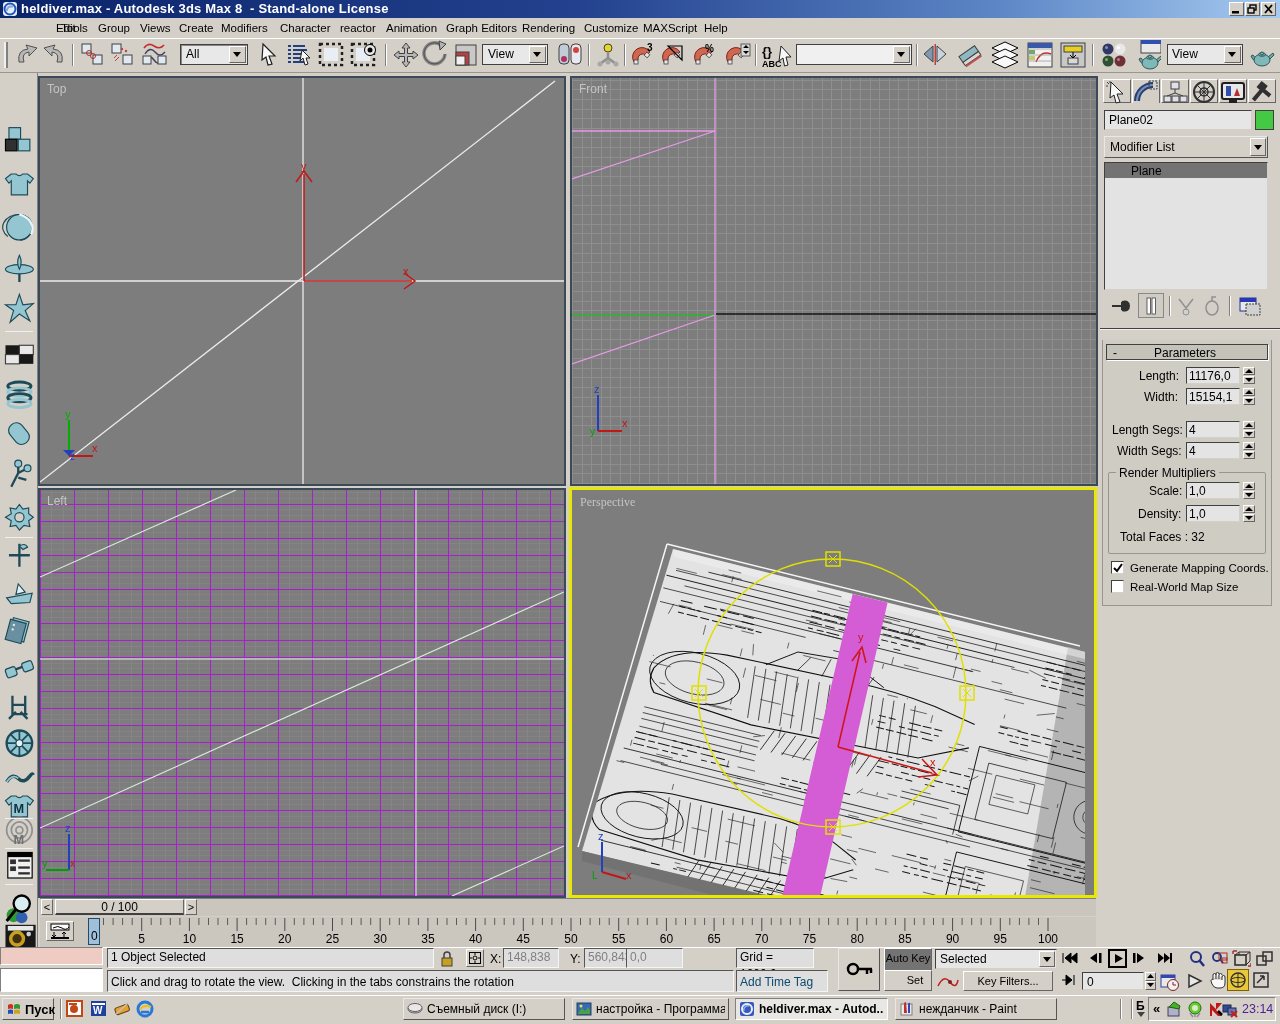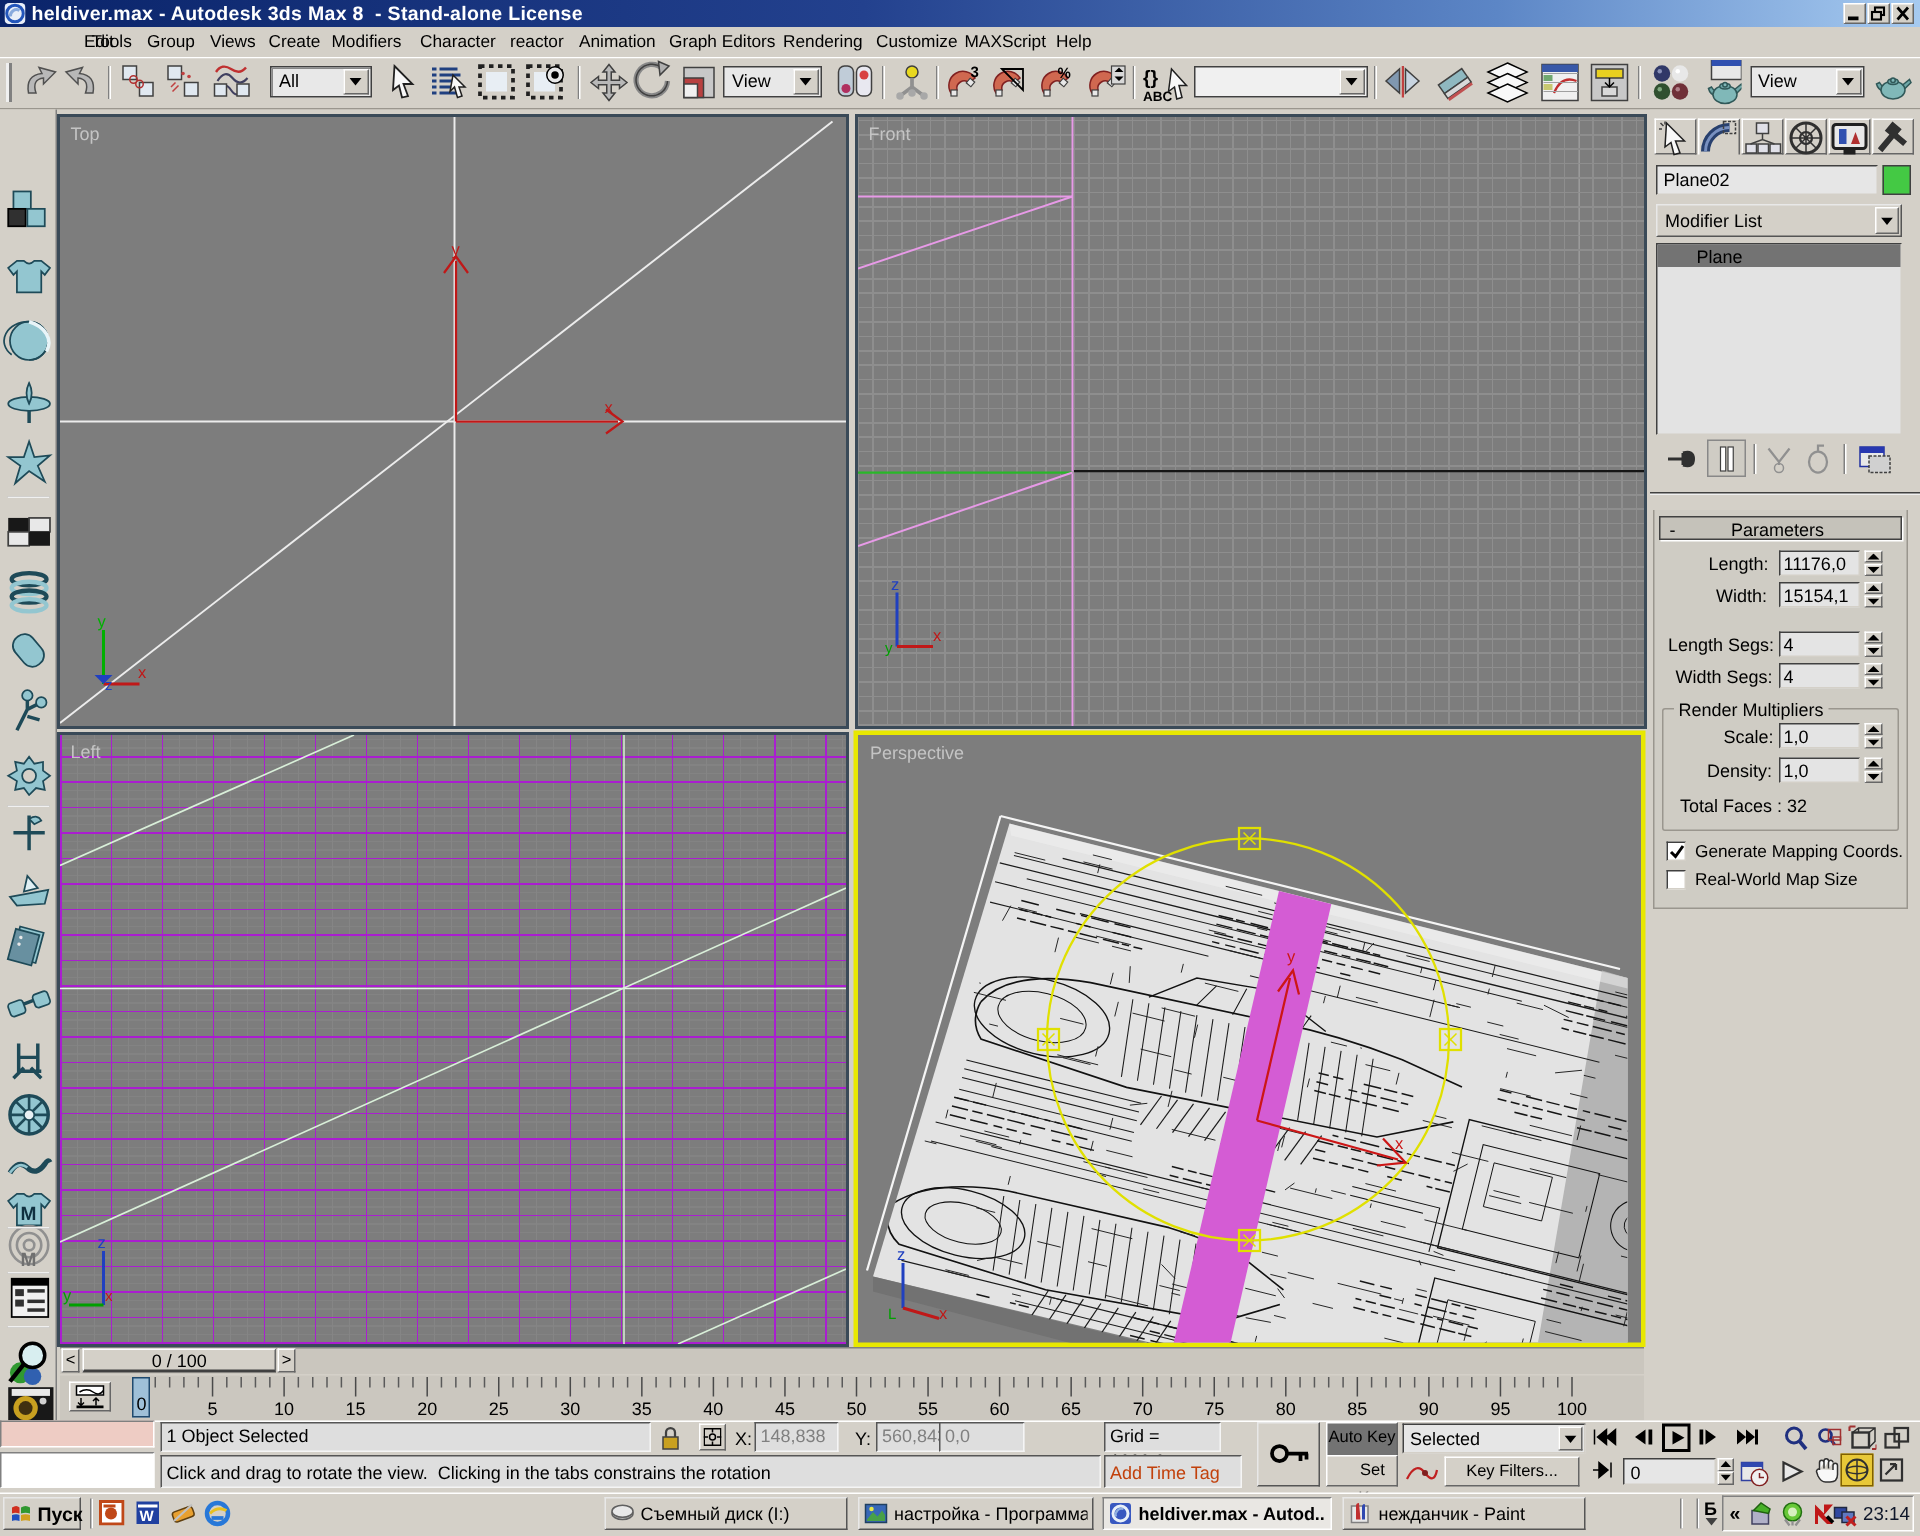--- a/index.html
+++ b/index.html
@@ -1354,21 +1354,21 @@
       <text x="288" y="152" font-size="11" fill="#cc1616">y</text>
       <path d="M268 258 L362 284 M352 270 L367 286 L348 288" stroke="#cc1616" stroke-width="1.5" fill="none"></path>
       <text x="360" y="277" font-size="11" fill="#cc1616">x</text>
       <path d="M32 383 L32 353" stroke="#2040c0" stroke-width="2"></path>
       <text x="28" y="351" font-size="11" fill="#2040c0">z</text>
       <path d="M32 383 L56 390" stroke="#c01818" stroke-width="2"></path>
       <text x="56" y="390" font-size="11" fill="#c01818">x</text>
       <text x="22" y="390" font-size="10" fill="#00a000">L</text>
     </g>
   </svg>
-<div class="abs vplabel" style="left:580px;top:495px;">Perspective</div>
+<div class="abs vplabel" style="left:580px;top:495px;font-family:Liberation Serif, serif;">Perspective</div>
 <div class="abs" style="left:1100px;top:73px;width:180px;height:874px;background:#d4d0c8;"></div>
 <div class="abs" style="left:1103px;top:79px;width:28px;height:24px;background:#d4d0c8;border-top:1px solid #fff;border-left:1px solid #fff;border-right:1px solid #666;border-bottom:1px solid #666;"></div>
 <svg class="abs" style="left:1103px;top:79px" width="28" height="25">
     <path d="M8 3 L20 15 L14 15 L17 23 L13 24 L11 16 L7 19 Z" fill="#f8f8f8" stroke="#202020"></path>
     <path d="M4 3 l2 2 M3 7 l2 0 M7 2 l0 2" stroke="#404040"></path>
   </svg>
 <div class="abs" style="left:1132px;top:79px;width:28px;height:24px;background:#d4d0c8;border-top:1px solid #fff;border-left:1px solid #fff;border-right:1px solid #666;"></div>
 <svg class="abs" style="left:1132px;top:79px" width="28" height="25">
     <path d="M5 22 A16 16 0 0 1 21 6" fill="none" stroke="#28406e" stroke-width="6"></path>
     <path d="M5 22 A16 16 0 0 1 21 6" fill="none" stroke="#7890c0" stroke-width="2"></path>
@@ -1673,21 +1673,21 @@
     <circle cx="6" cy="6" r="2" fill="none" stroke="#000"></circle>
     <path d="M6 0 V3 M6 9 V12 M0 6 H3 M9 6 H12" stroke="#000"></path>
   </svg>
 <div class="abs t12" style="left:490px;top:952px;">X:</div>
 <div class="abs gfield" style="left:503px;top:948px;width:56px;height:20px;">148,838</div>
 <div class="abs t12" style="left:570px;top:952px;">Y:</div>
 <div class="abs gfield" style="left:584px;top:948px;width:56px;height:20px;">560,843</div>
 <div class="abs t12" style="left:652px;top:952px;">Z:</div>
 <div class="abs gfield" style="left:626px;top:948px;width:57px;height:20px;">0,0</div>
 <div class="abs gfield" style="left:736px;top:948px;width:78px;height:20px;color:#000;">Grid = 1000,0</div>
-<div class="abs gfield" style="left:736px;top:970px;width:92px;height:22px;color:#c2410c;font-size:12px;padding-top:3px;">Add Time Tag</div>
+<div class="abs gfield" style="left:736px;top:970px;width:92px;height:22px;color:#0c4a6e;font-size:12px;padding-top:3px;">Add Time Tag</div>
 <div class="abs gfield" style="left:107px;top:970px;width:627px;height:22px;color:#000;font-size:12px;padding-top:3px;">Click and drag to rotate the view.&nbsp; Clicking in the tabs constrains the rotation</div>
 <div class="abs out2" style="left:838px;top:948px;width:42px;height:43px;background:#d4d0c8;"></div>
 <svg class="abs" style="left:846px;top:960px" width="28" height="18">
     <circle cx="7" cy="9" r="5" fill="none" stroke="#000" stroke-width="2.5"></circle>
     <path d="M12 9 L26 9 M21 9 L21 14 M25 9 L25 13" stroke="#000" stroke-width="2.5"></path>
   </svg>
 <div class="abs out" style="left:884px;top:948px;width:48px;height:30px;background:#737373;font-size:11px;text-align:center;line-height:19px;">Auto Key</div>
 <div class="abs out" style="left:884px;top:970px;width:48px;height:21px;background:#d4d0c8;font-size:11px;text-align:center;line-height:19px;padding-left:14px;">Set Key</div>
 <div class="abs sunk2" style="left:935px;top:949px;width:122px;height:20px;background:#e6e6e6;"></div>
 <div class="abs t12" style="left:940px;top:952px;">Selected</div>
@@ -1854,12 +1854,12 @@
   </svg>
 <svg class="abs" style="left:1208px;top:1001px" width="17" height="17">
     <path d="M2 2 L8 8 L8 2 L14 2 L8 9 L14 15 L10 15 L4 9 L4 15 L2 15 Z" fill="#c01818"></path>
     <path d="M10 10 L14 14" stroke="#000" stroke-width="2.5"></path>
   </svg>
 <svg class="abs" style="left:1222px;top:1001px" width="17" height="17">
     <rect x="1" y="4" width="8" height="7" fill="#3048a0" stroke="#202840"></rect>
     <rect x="6" y="7" width="8" height="7" fill="#6078c0" stroke="#202840"></rect>
     <path d="M9 10 L15 16 M15 10 L9 16" stroke="#c02020" stroke-width="2"></path>
   </svg>
-<div class="abs" style="left:1242px;top:1002px;font-size:12.5px;color:#0f172a;">23:14</div>
+<div class="abs" style="left:1242px;top:1002px;font-size:12.5px;color:#4c1d95;">23:14</div>
 </body></html>

